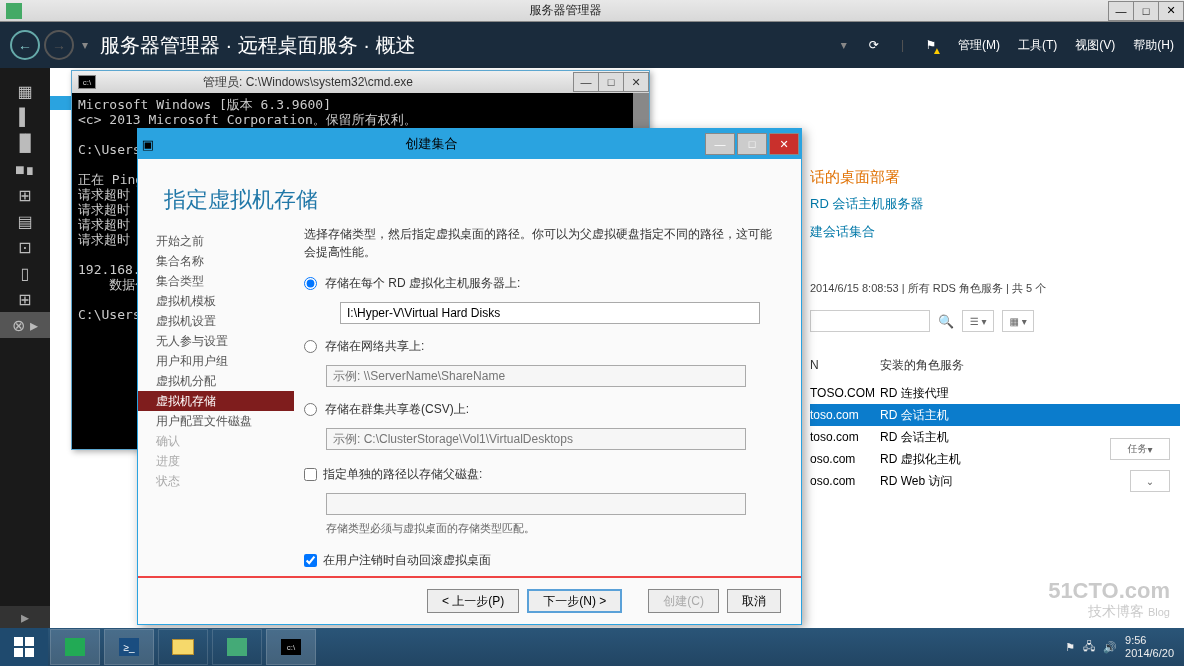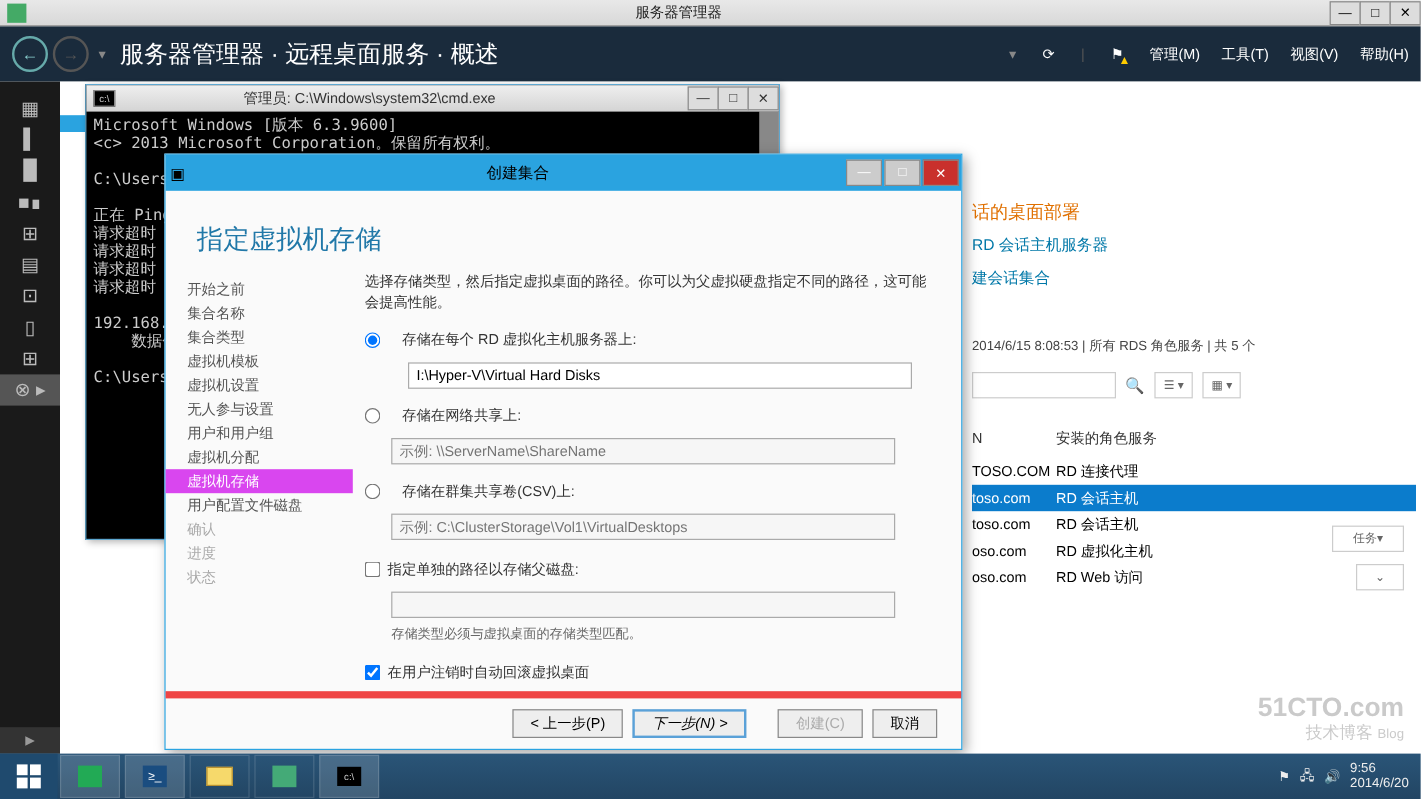--- a/index.html
+++ b/index.html
@@ -60,31 +60,31 @@
 .wizard { position: absolute; left: 137px; top: 128px; width: 665px; height: 497px; background: #fafafa; border: 1px solid #2aa3e0; box-shadow: 3px 3px 10px rgba(0,0,0,0.35); display: flex; flex-direction: column; }
 .wizard-title { height: 30px; background: #2aa3e0; display: flex; align-items: center; color: #fff; }
 .wizard-title-icon { width: 20px; font-size: 13px; text-align: center; color: #000;}
 .wizard-title-text { flex: 1; text-align: center; color: #000; font-size: 13px; }
 .wizard-win-btn { width: 30px; height: 22px; background: #ccc; border: 1px solid #888; display: flex; align-items: center; justify-content: center; font-size: 11px; margin-right: 2px; cursor: pointer; }
 .wizard-win-btn.close { background: #c9302c; color: #fff; }
 .wizard-header { padding: 26px 0 10px 26px; font-size: 22px; color: #2178a8; }
 .wizard-body { flex: 1; display: flex; }
 .wizard-nav { width: 156px; padding-top: 6px; }
 .wizard-nav-item { height: 20px; padding: 0 18px; font-size: 12px; color: #555; cursor: pointer; display: flex; align-items: center; }
-.wizard-nav-item.sel { background: #d946ef; color: #fff; }
+.wizard-nav-item.sel { background: #7f1d1d; color: #fff; }
 .wizard-nav-item.disabled { color: #aaa; }
 .wizard-content { flex: 1; padding: 0 24px 0 10px; font-size: 12px; color: #333; }
 .field-row { margin-top: 10px; display: flex; align-items: center; gap: 6px; }
 .field-row input[type=text] { width: 420px; height: 22px; border: 1px solid #aaa; padding: 0 6px; font-size: 12px; }
 .field-row input[type=text]:disabled { color: #aaa; }
-.wizard-footer { height: 48px; border-top: 6px solid #ef4444; display: flex; align-items: center; justify-content: flex-end; gap: 8px; padding-right: 20px; }
+.wizard-footer { height: 48px; border-top: 2px solid #ef4444; display: flex; align-items: center; justify-content: flex-end; gap: 8px; padding-right: 20px; }
 .wizard-btn { height: 24px; padding: 0 14px; border: 1px solid #888; background: #eee; font-size: 12px; cursor: pointer; }
-.wizard-btn.primary { border: 2px solid #5aa1d8; font-style: italic; }
+.wizard-btn.primary { border: 2px solid #5aa1d8; }
 .wizard-btn:disabled { color: #aaa; }
-.radio-opt { display: flex; align-items: center; gap: 18px; margin-top: 14px; }
+.radio-opt { display: flex; align-items: center; gap: 8px; margin-top: 14px; }
 .cb-opt { display: flex; align-items: center; gap: 6px; margin-top: 16px; }
 input[type=radio],input[type=checkbox] { width: 13px; height: 13px; }
 
 
 .taskbar { position: absolute; left: 0; bottom: 0; width: 100%; height: 38px; background: linear-gradient(#2a5578,#224563); display: flex; align-items: center; }
 .start-btn { width: 48px; height: 38px; background: #1f4a6e; display: flex; align-items: center; justify-content: center; cursor: pointer; }
 .start-tiles { width: 20px; height: 20px; display: grid; grid-template-columns: 1fr 1fr; gap: 2px; }
 .start-tiles div { background: #fff; }
 .task-item { width: 50px; height: 36px; margin: 1px 2px; border: 1px solid rgba(255,255,255,0.15); display: flex; align-items: center; justify-content: center; cursor: pointer; }
 .task-item.active { background: rgba(255,255,255,0.15); }

